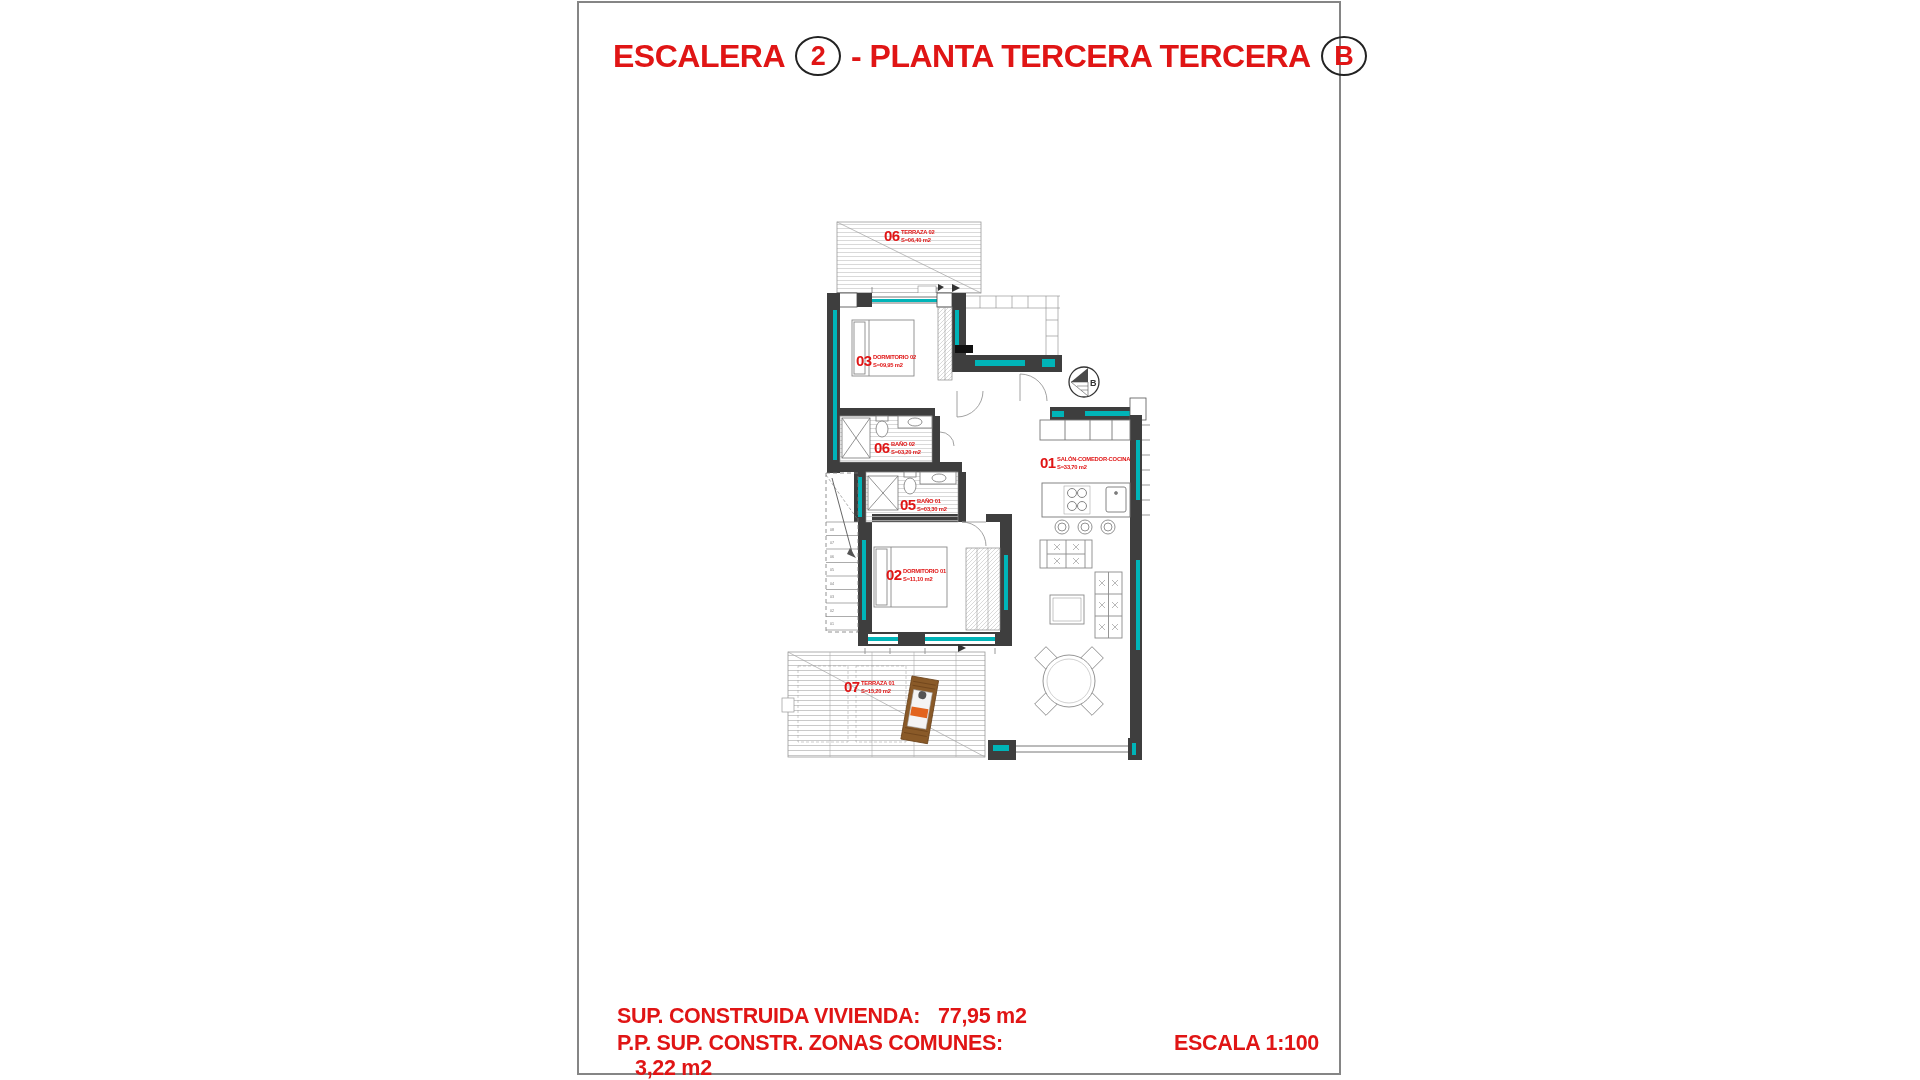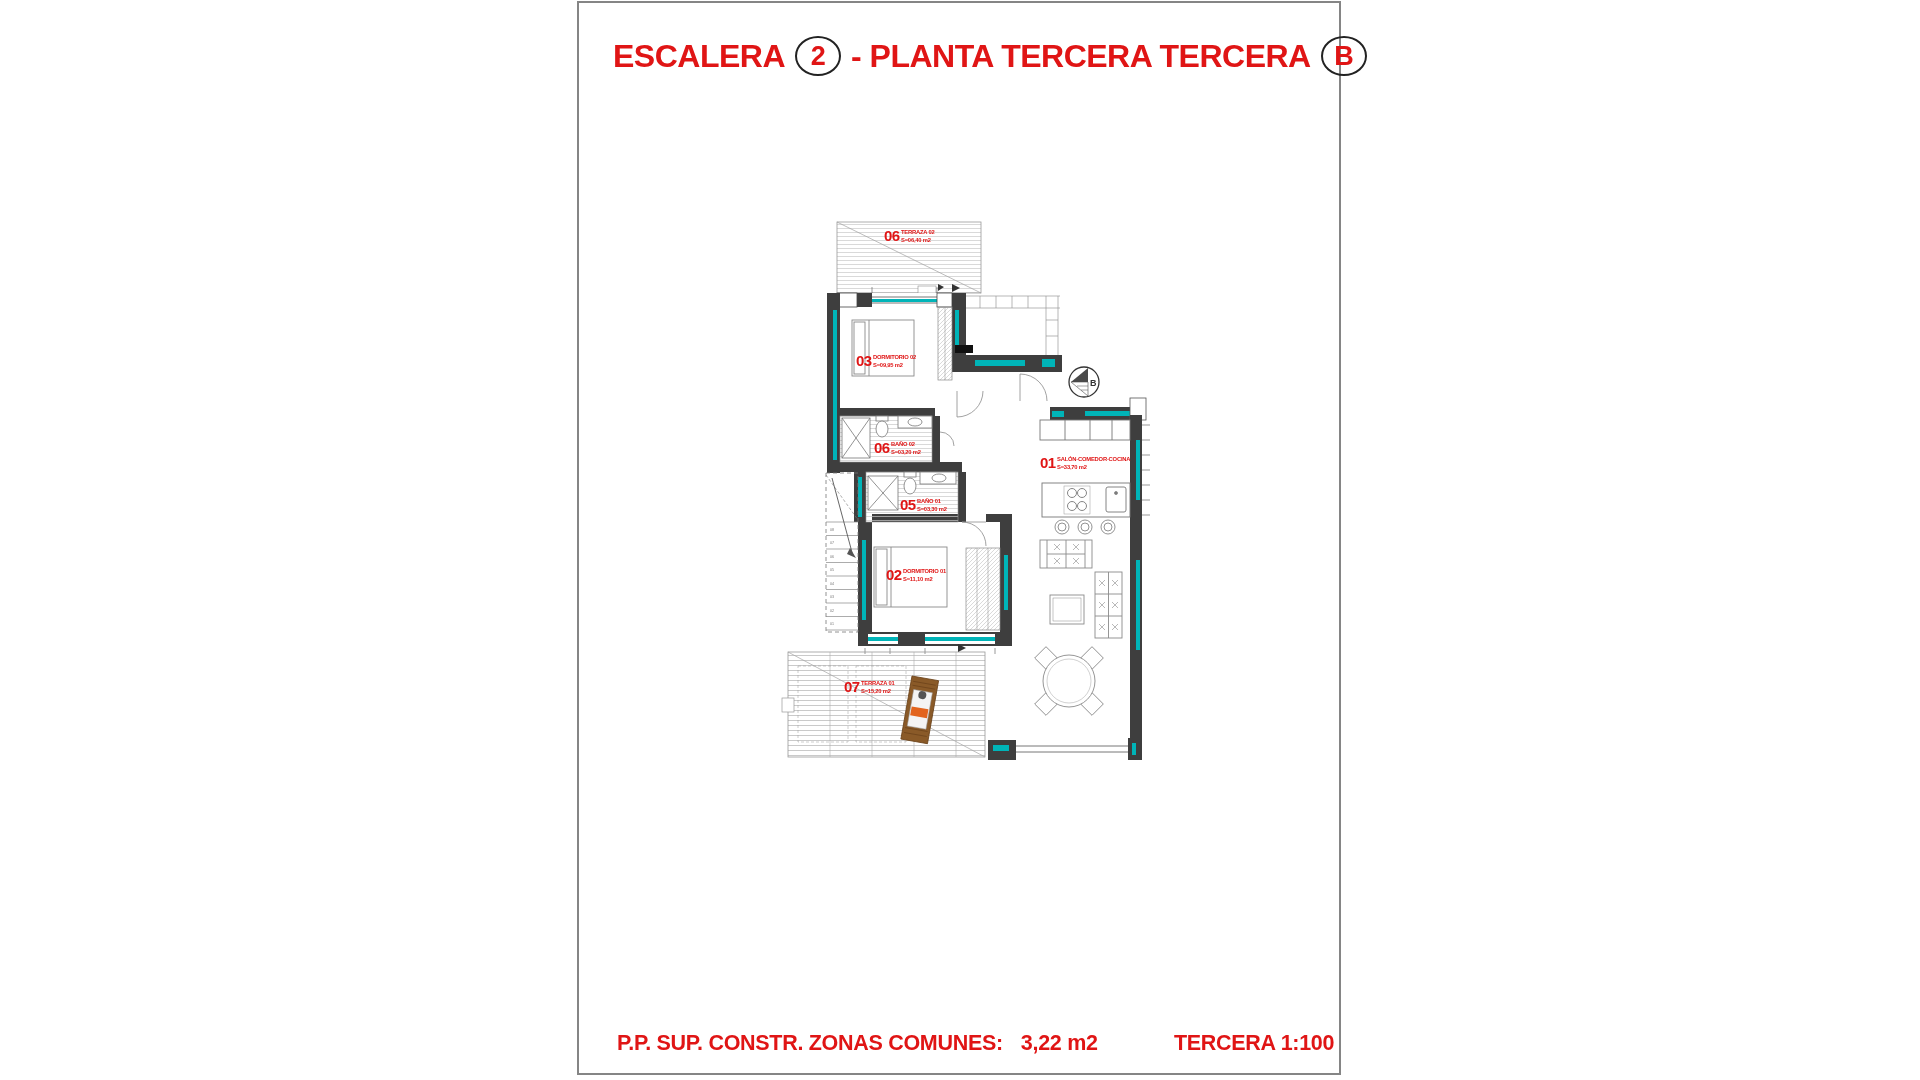--- a/index.html
+++ b/index.html
@@ -9,21 +9,21 @@
                border:2px solid #858585;box-sizing:border-box;background:#fff;}
   .title-row{position:absolute;left:613px;top:36px;display:flex;align-items:center;gap:10px;
              color:#e01515;font-weight:bold;font-size:32px;letter-spacing:-0.5px;white-space:nowrap;}
   .title-circle{width:46px;height:40px;border:2.2px solid #222;border-radius:50%;
                 display:flex;align-items:center;justify-content:center;
                 font-size:27px;color:#e01515;font-weight:bold;box-sizing:border-box;}
   .footer-line{position:absolute;color:#e01515;font-weight:bold;font-size:21.5px;
                letter-spacing:-0.3px;white-space:nowrap;display:flex;}
   .footer-line .val{margin-left:18px;}
   #footer1{left:617px;top:1004px;}
-  #footer2{left:617px;top:1031px;}
+  #footer2{left:617px;top:1031px;flex-direction:column;}
   #footer-scale{left:1174px;top:1031px;}
   .plan-svg{position:absolute;left:775px;top:200px;width:380px;height:575px;}
   
   .room-num{font:bold 15px "Liberation Sans",sans-serif;fill:#e01515;letter-spacing:-0.5px;}
   .room-name{font:bold 5.8px "Liberation Sans",sans-serif;fill:#e01515;letter-spacing:-0.2px;}
   .room-area{font:bold 5.8px "Liberation Sans",sans-serif;fill:#e01515;letter-spacing:-0.2px;}
   .step-num{font:3.6px "Liberation Sans",sans-serif;fill:#777;}
   .bmark{font:bold 9px "Liberation Sans",sans-serif;fill:#333;}
 </style>
 </head>
@@ -371,21 +371,25 @@
       <text class="room-num" x="844" y="692">07</text>
       <text class="room-name" x="861" y="684.5">TERRAZA 01</text>
       <text class="room-area" x="861" y="693">S=15,20 m2</text>
 
       <text class="room-num" x="1040" y="468">01</text>
       <text class="room-name" x="1057" y="460.5">SALÓN-COMEDOR-COCINA</text>
       <text class="room-area" x="1057" y="469">S=33,70 m2</text>
     </g>
   </svg>
 
+  <div id="footer1" class="footer-line">
+    <span>SUP. CONSTRUIDA VIVIENDA:</span>
+    <span class="val">77,95 m2</span>
+  </div>
   <div id="footer2" class="footer-line">
     <span>P.P. SUP. CONSTR. ZONAS COMUNES:</span>
     <span class="val">3,22 m2</span>
   </div>
   <div id="footer-scale" class="footer-line">
-    <span>TERCERA 1:100</span>
+    <span>ESCALA 1:100</span>
   </div>
 
 </div>
 
 </body></html>

